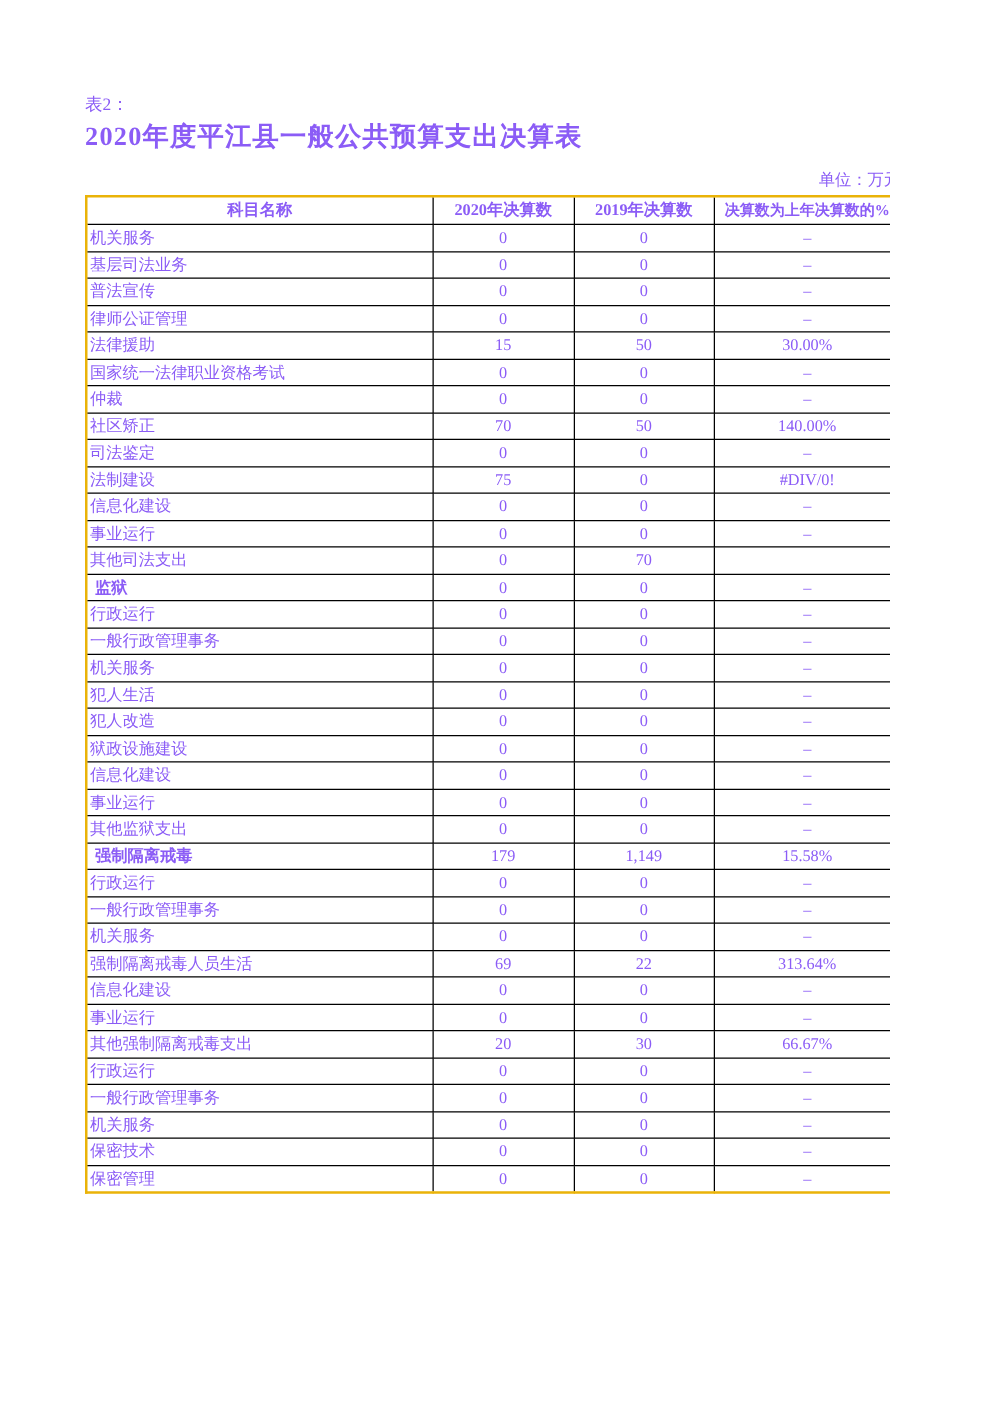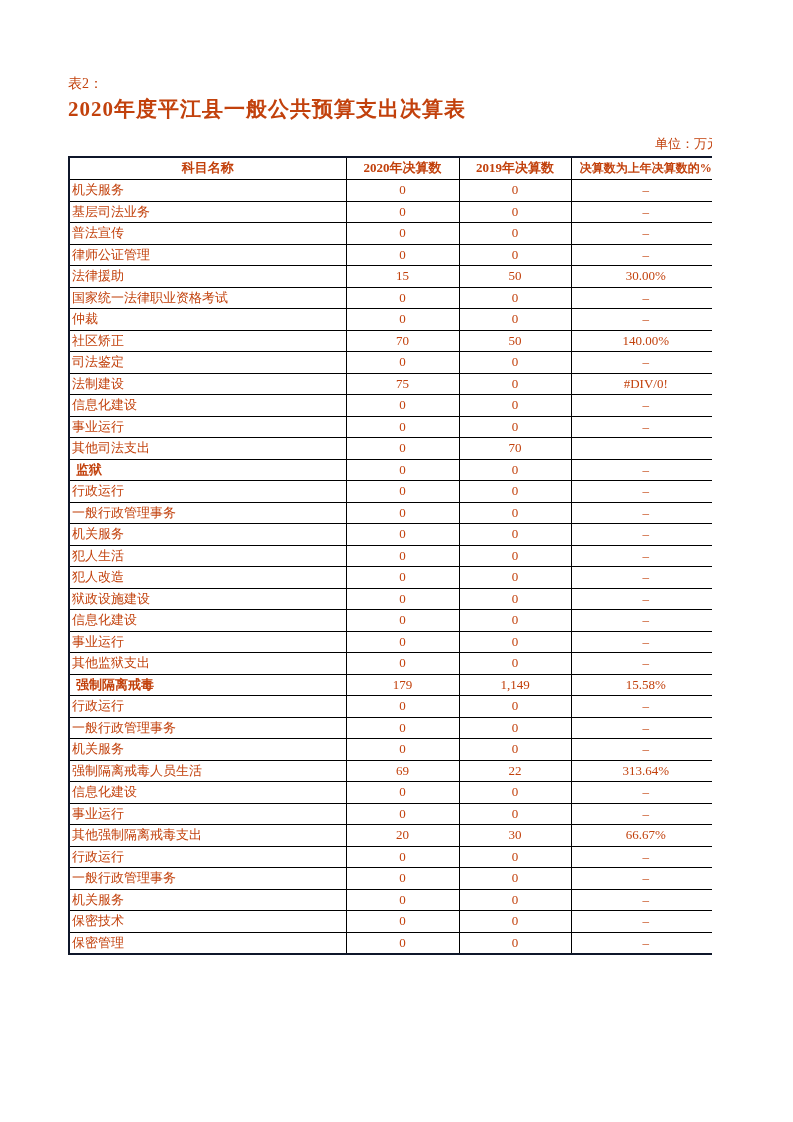--- a/index.html
+++ b/index.html
@@ -5,21 +5,21 @@
   html, body {
     margin: 0;
     padding: 0;
     background: #ffffff;
   }
   .page {
     position: relative;
     width: 712px;
     height: 1122px;
     background: #ffffff;
-    color: #c2410c;
+    color: #8b5cf6;
     font-family: "Liberation Serif", "DejaVu Serif", serif;
     box-sizing: border-box;
     overflow: hidden;
   }
   .content {
     position: absolute;
     left: 68px;
     top: 0;
     width: 652px;
   }
@@ -37,21 +37,21 @@
   .unit-label {
     margin-top: 12px;
     margin-bottom: 3px;
     text-align: right;
     font-size: 13px;
   }
   table.budget {
     border-collapse: collapse;
     width: 652px;
     table-layout: fixed;
-    border: 2px solid #0f172a;
+    border: 2px solid #eab308;
     font-size: 13px;
   }
   table.budget th,
   table.budget td {
     border: 1px solid #000000;
     padding: 0 2px;
     height: 20.5px;
     line-height: 1.1;
     vertical-align: middle;
     overflow: hidden;

